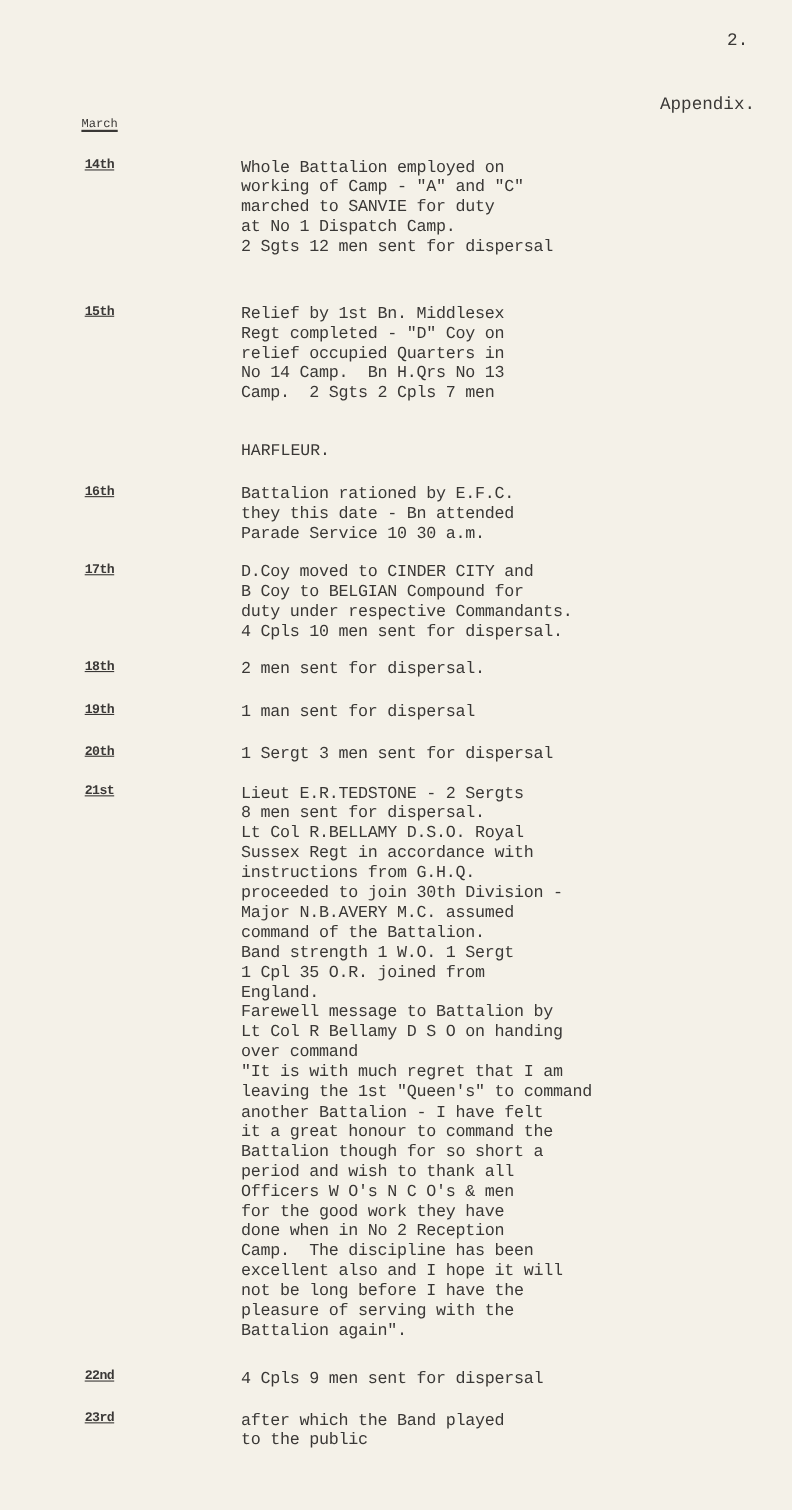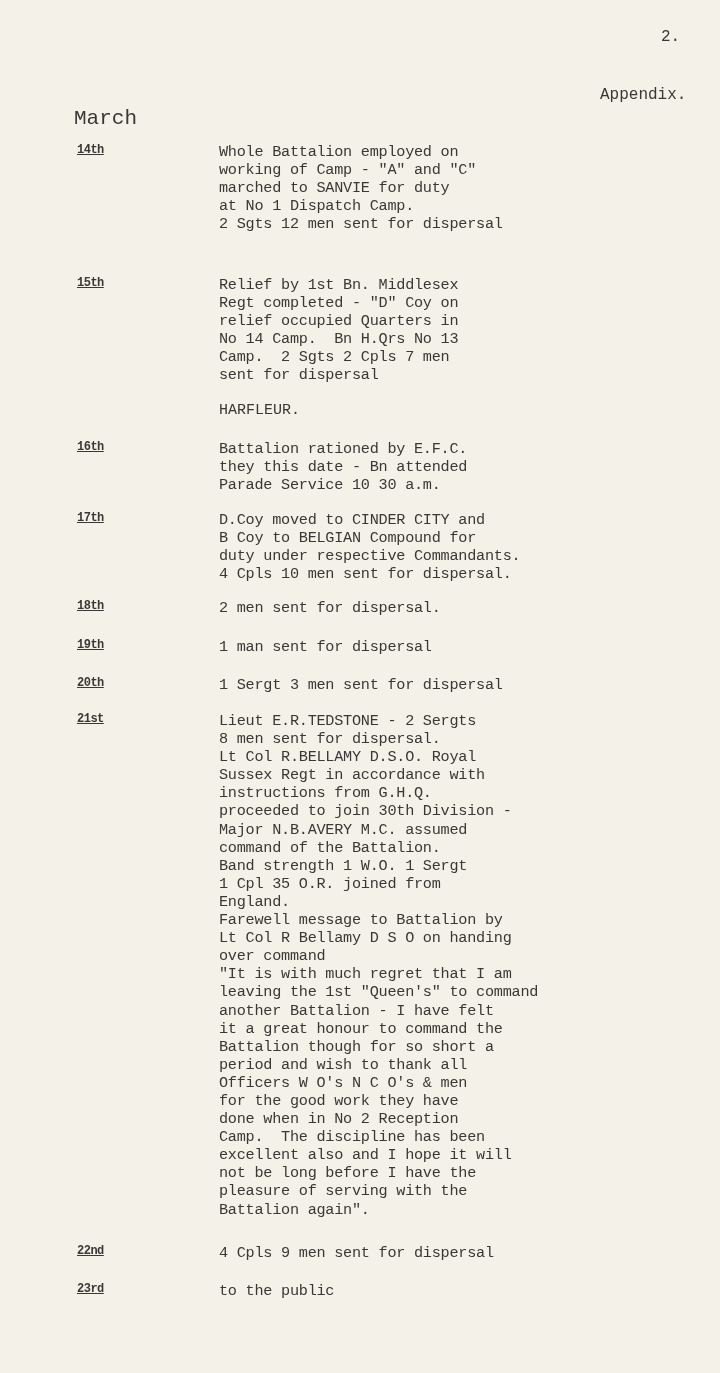--- a/index.html
+++ b/index.html
@@ -23,21 +23,22 @@
       left: 600px;
       top: 86px;
       font-size: 16px;
       text-underline-offset: 3px;
       text-decoration-thickness: 2px;
     }
     .month {
       position: absolute;
       left: 74px;
       top: 107px;
-      font-size: 21px;
+      font-size: 11px;
+      text-decoration: underline;
       text-underline-offset: 3px;
       text-decoration-thickness: 2px;
     }
     .entry {
       position: absolute;
       left: 0;
       width: 720px;
     }
     .entry .date {
       position: absolute;
@@ -74,21 +75,21 @@
 <div class="appendix">Appendix.</div>
 <div class="month">March</div>
 
 <div class="entry" style="top:143px;">
   <div class="date">14th</div>
   <div class="lines"><div>Whole Battalion employed on</div><div>working of Camp - "A" and "C"</div><div>marched to SANVIE for duty</div><div>at No 1 Dispatch Camp.</div><div>2 Sgts 12 men sent for dispersal</div></div>
 </div>
 
 <div class="entry" style="top:276px;">
   <div class="date">15th</div>
-  <div class="lines"><div>Relief by 1st Bn. Middlesex</div><div>Regt completed - "D" Coy on</div><div>relief occupied Quarters in</div><div>No 14 Camp.  Bn H.Qrs No 13</div><div>Camp.  2 Sgts 2 Cpls 7 men</div><div>sent for dispersal</div></div>
+  <div class="lines"><div>Relief by 1st Bn. Middlesex</div><div>Regt completed - "D" Coy on</div><div>relief occupied Quarters in</div><div>No 14 Camp.  Bn H.Qrs No 13</div><div>Camp.  2 Sgts 2 Cpls 7 men</div></div>
 </div>
 
 <div class="heading">HARFLEUR.</div>
 
 <div class="entry" style="top:440px;">
   <div class="date">16th</div>
   <div class="lines"><div>Battalion rationed by E.F.C.</div><div>they this date - Bn attended</div><div>Parade Service 10 30 a.m.</div></div>
 </div>
 
 <div class="entry" style="top:511px;">
@@ -116,14 +117,14 @@
   <div class="lines"><div>Lieut E.R.TEDSTONE - 2 Sergts</div><div>8 men sent for dispersal.</div><div>Lt Col R.BELLAMY D.S.O. Royal</div><div>Sussex Regt in accordance with</div><div>instructions from G.H.Q.</div><div>proceeded to join 30th Division -</div><div>Major N.B.AVERY M.C. assumed</div><div>command of the Battalion.</div><div>Band strength 1 W.O. 1 Sergt</div><div>1 Cpl 35 O.R. joined from</div><div>England.</div><div>Farewell message to Battalion by</div><div>Lt Col R Bellamy D S O on handing</div><div>over command</div><div>"It is with much regret that I am</div><div>leaving the 1st "Queen's" to command</div><div>another Battalion - I have felt</div><div>it a great honour to command the</div><div>Battalion though for so short a</div><div>period and wish to thank all</div><div>Officers W O's N C O's &amp; men</div><div>for the good work they have</div><div>done when in No 2 Reception</div><div>Camp.  The discipline has been</div><div>excellent also and I hope it will</div><div>not be long before I have the</div><div>pleasure of serving with the</div><div>Battalion again".</div></div>
 </div>
 
 <div class="entry" style="top:1244px;">
   <div class="date">22nd</div>
   <div class="lines"><div>4 Cpls 9 men sent for dispersal</div></div>
 </div>
 
 <div class="entry" style="top:1282px;">
   <div class="date">23rd</div>
-  <div class="lines"><div>to the public</div></div>
+  <div class="lines"><div>after which the Band played</div><div>to the public</div></div>
 </div>
 
 </body></html>

